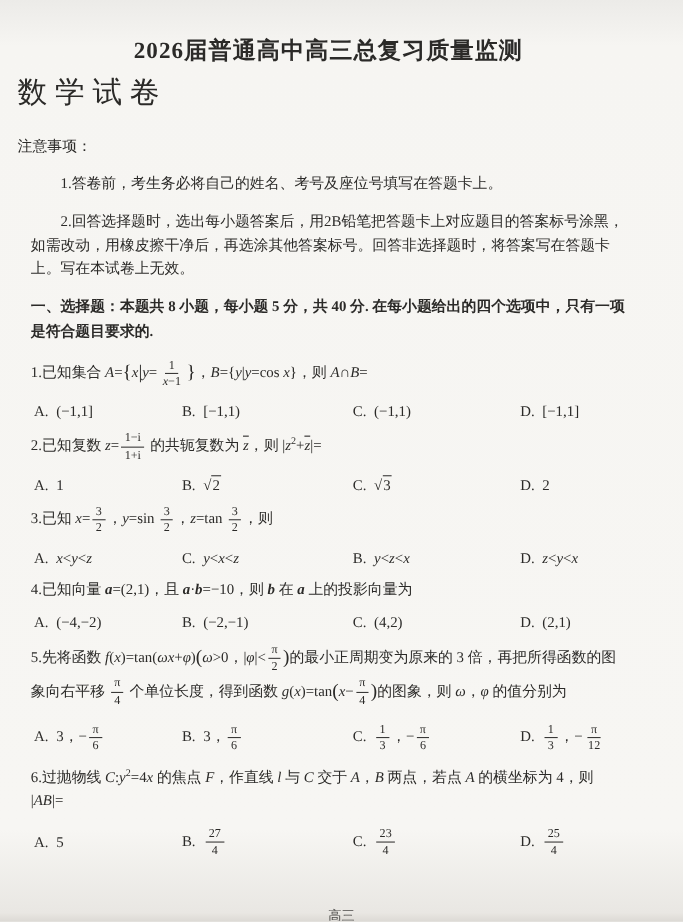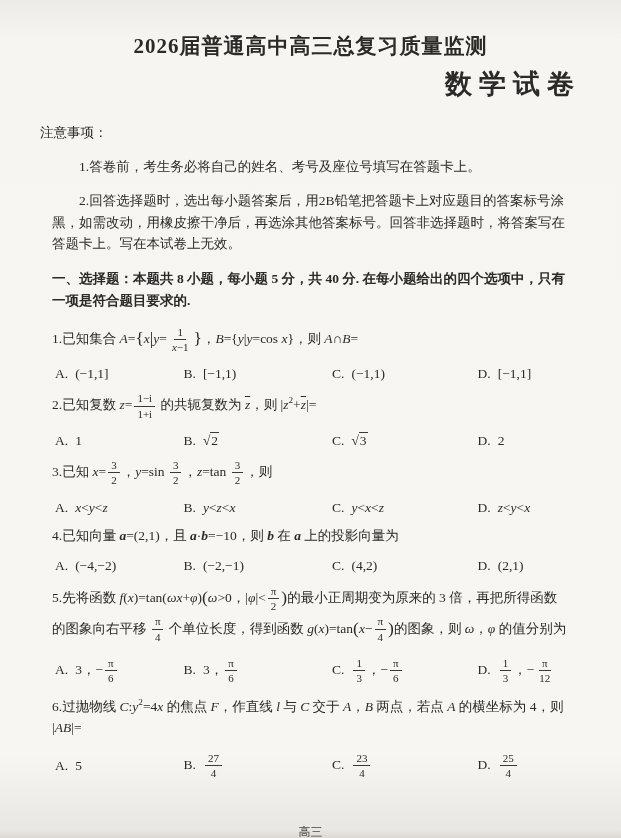--- a/index.html
+++ b/index.html
@@ -2,23 +2,23 @@
 <html><head>
 <meta charset="utf-8">
 <style>
   html,body{margin:0;padding:0;}
   body{
     width:621px;height:838px;position:relative;overflow:hidden;
     background:linear-gradient(180deg,#ecebe8 0%,#f6f5f2 5%,#f7f6f3 90%,#e9e7e3 99%,#dcd9d4 100%);
     font-family:"Liberation Serif","DejaVu Serif",serif;
     color:#2b2a28;
   }
-  .paper{padding:16px 40px 0 40px;}
+  .paper{padding:16px 40px 0 16px;}
   .title{margin:16px 0 4px;text-align:center;font-size:21px;font-weight:700;letter-spacing:1px;}
-  .subtitle{margin:6px 0 20px;text-align:right;font-size:27px;font-weight:700;letter-spacing:7px;}
+  .subtitle{margin:6px 0 20px;text-align:left;font-size:27px;font-weight:400;letter-spacing:7px;}
   p{margin:12px;font-size:13.5px;line-height:1.62;}
   .notice-head{font-weight:400;margin:14px 0 1px;}
   .indent{text-indent:2em;}
   .sec-head{font-weight:700;margin-top:13px;}
   .stem{margin-top:9px;}
   .opts{
     display:grid;grid-template-columns:128fr 148fr 145fr 103fr;
     padding-left:15px;margin:3px 0 2px;align-items:center;font-size:13.5px;
   }
   .opt{white-space:nowrap;}
@@ -86,22 +86,22 @@
           <span>2</span>
         </span>，<i>y</i>=sin <span class="fr">
           <span>3</span>
           <span>2</span>
         </span>，<i>z</i>=tan <span class="fr">
           <span>3</span>
           <span>2</span>
         </span>，则</p>
     <div class="opts">
       <span class="opt"><span class="lab">A.</span><span><i>x</i>&lt;<i>y</i>&lt;<i>z</i></span></span>
+      <span class="opt"><span class="lab">C.</span><span><i>y</i>&lt;<i>x</i>&lt;<i>z</i></span></span>
       <span class="opt"><span class="lab">B.</span><span><i>y</i>&lt;<i>z</i>&lt;<i>x</i></span></span>
-      <span class="opt"><span class="lab">C.</span><span><i>y</i>&lt;<i>x</i>&lt;<i>z</i></span></span>
       <span class="opt"><span class="lab">D.</span><span><i>z</i>&lt;<i>y</i>&lt;<i>x</i></span></span>
     </div>
   </div>
 
   <div>
     <p class="stem">4.已知向量 <b><i>a</i></b>=(2,1)，且 <b><i>a</i></b>·<b><i>b</i></b>=−10，则 <b><i>b</i></b> 在 <b><i>a</i></b> 上的投影向量为</p>
     <div class="opts">
       <span class="opt"><span class="lab">A.</span><span>(−4,−2)</span></span>
       <span class="opt"><span class="lab">B.</span><span>(−2,−1)</span></span>
       <span class="opt"><span class="lab">C.</span><span>(4,2)</span></span>

